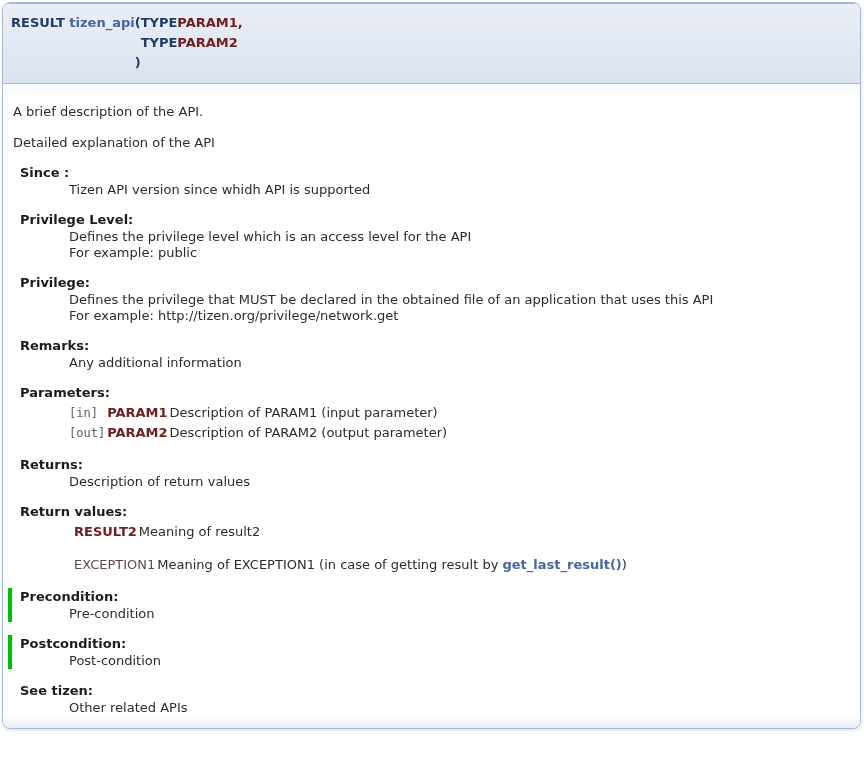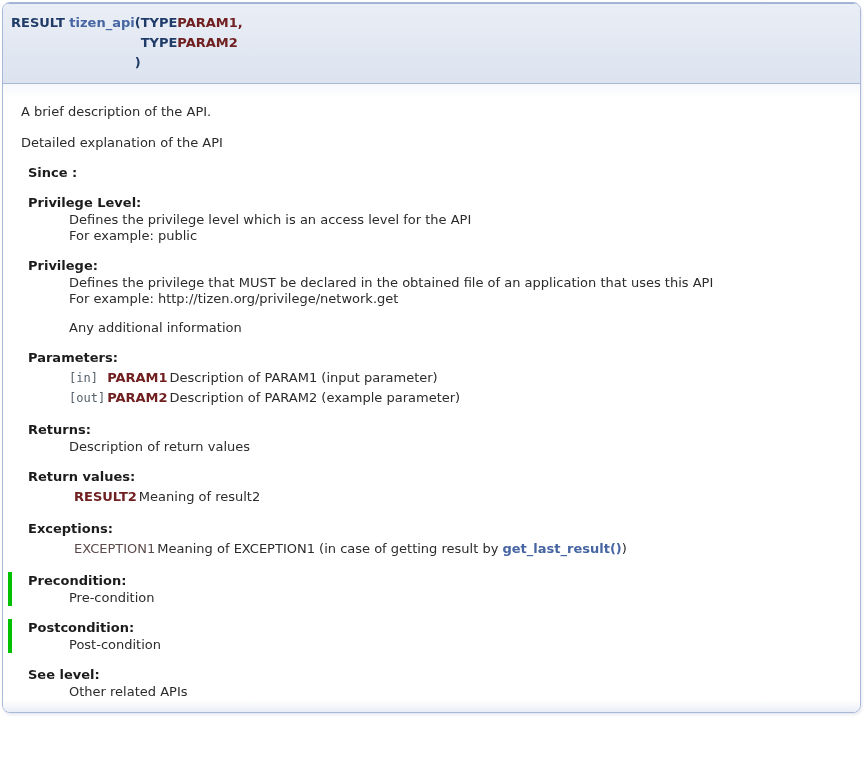--- a/index.html
+++ b/index.html
@@ -56,23 +56,23 @@
   }
   
   .memdoc {
     padding: 5px 8px 12px 8px;
     background:
       linear-gradient(to bottom,
         #F5F7FB 0px, #FFFFFF 14px,
         #FFFFFF calc(100% - 12px), #E9EDF5 100%);
     line-height: 16px;
   }
-  .memdoc p { margin: 15px 0 0 10px; color: #2b2b2b; }
+  .memdoc p { margin: 15px 0 0 2px; color: #2b2b2b; }
   dl { margin: 13px 0 0 0; padding: 0 0 0 9px; }
-  dt { font-weight: bold; color: #1c1c1c; line-height: 17px; margin-left: 8px; }
+  dt { font-weight: bold; color: #1c1c1c; line-height: 17px; }
   dd { margin: 1px 0 0 49px; line-height: 16px; color: #2b2b2b; }
   dd .line { display: block; }
   
   dl.greenbar {
     margin-left: -3px;
     border-left: 4px solid #00C000;
     padding-left: 8px;
   }
   
   table.fields { border-spacing: 0; margin-top: 2px; }
@@ -142,58 +142,62 @@
         </table>
     </div>
 
     <div class="memdoc">
 
       <p>A brief description of the API.</p>
       <p>Detailed explanation of the API</p>
 
       <dl>
         <dt>Since :</dt>
+        <dd>
+            <span class="line">Tizen API version since whidh API is supported</span>
+          </dd>
       </dl>
 
       <dl>
         <dt>Privilege Level:</dt>
         <dd>
           <span class="line">Defines the privilege level which is an access level for the API</span>
           <span class="line">For example: public</span>
         </dd>
       </dl>
 
       <dl>
         <dt>Privilege:</dt>
         <dd>
           <span class="line">Defines the privilege that MUST be declared in the obtained file of an application that uses this API</span>
           <span class="line">For example: http://tizen.org/privilege/network.get</span>
         </dd>
       </dl>
 
       <dl>
+        <dt>Remarks:</dt>
         <dd>
             <span class="line">Any additional information</span>
           </dd>
       </dl>
 
       <dl>
         <dt>Parameters:</dt>
         <dd>
           <table class="fields">
             <tbody>
                 <tr>
               <td class="pdir">[in]</td>
               <td class="pnam">PARAM1</td>
               <td class="pdesc">Description of PARAM1 (input parameter)</td>
             </tr>
             <tr>
               <td class="pdir">[out]</td>
               <td class="pnam">PARAM2</td>
-              <td class="pdesc">Description of PARAM2 (example parameter)</td>
+              <td class="pdesc">Description of PARAM2 (output parameter)</td>
             </tr>
           </tbody>
             </table>
         </dd>
       </dl>
 
       <dl>
         <dt>Returns:</dt>
         <dd>
             <span class="line">Description of return values</span>
@@ -208,21 +212,20 @@
             <tr>
               <td class="pnam">RESULT2</td>
               <td class="pdesc">Meaning of result2</td>
             </tr>
           </tbody>
             </table>
         </dd>
       </dl>
 
       <dl>
-        <dt>Exceptions:</dt>
         <dd>
           <table class="fields indented">
             <tbody>
                 <tr>
               <td class="enam">EXCEPTION1</td>
               <td class="pdesc"><span>Meaning of EXCEPTION1 (in case of getting result by </span><a class="codelink" href="#">get_last_result()</a><span>)</span></td>
             </tr>
           </tbody>
             </table>
         </dd>
@@ -236,21 +239,21 @@
       </dl>
 
       <dl class="greenbar">
         <dt>Postcondition:</dt>
         <dd>
             <span class="line">Post-condition</span>
           </dd>
       </dl>
 
       <dl>
-        <dt>See level:</dt>
+        <dt>See tizen:</dt>
         <dd>
             <span class="line">Other related APIs</span>
           </dd>
       </dl>
 
     </div>
   </div>
 </div>
 
 </body></html>

